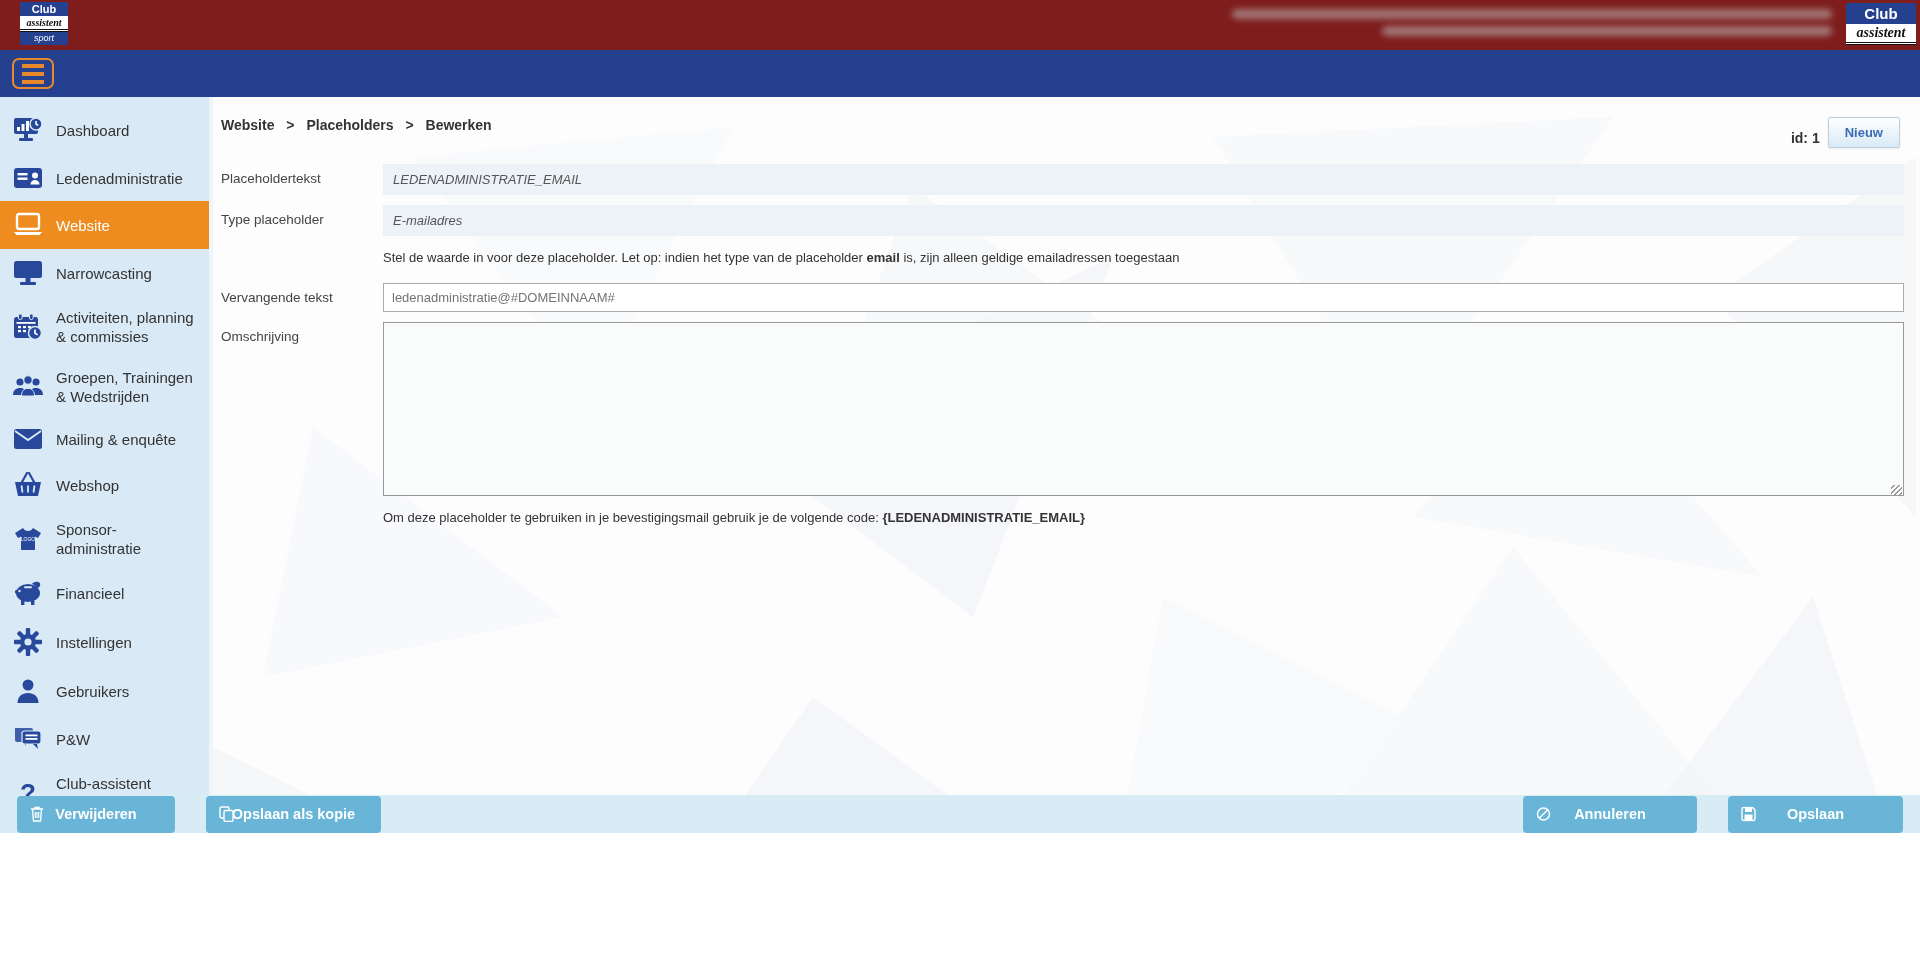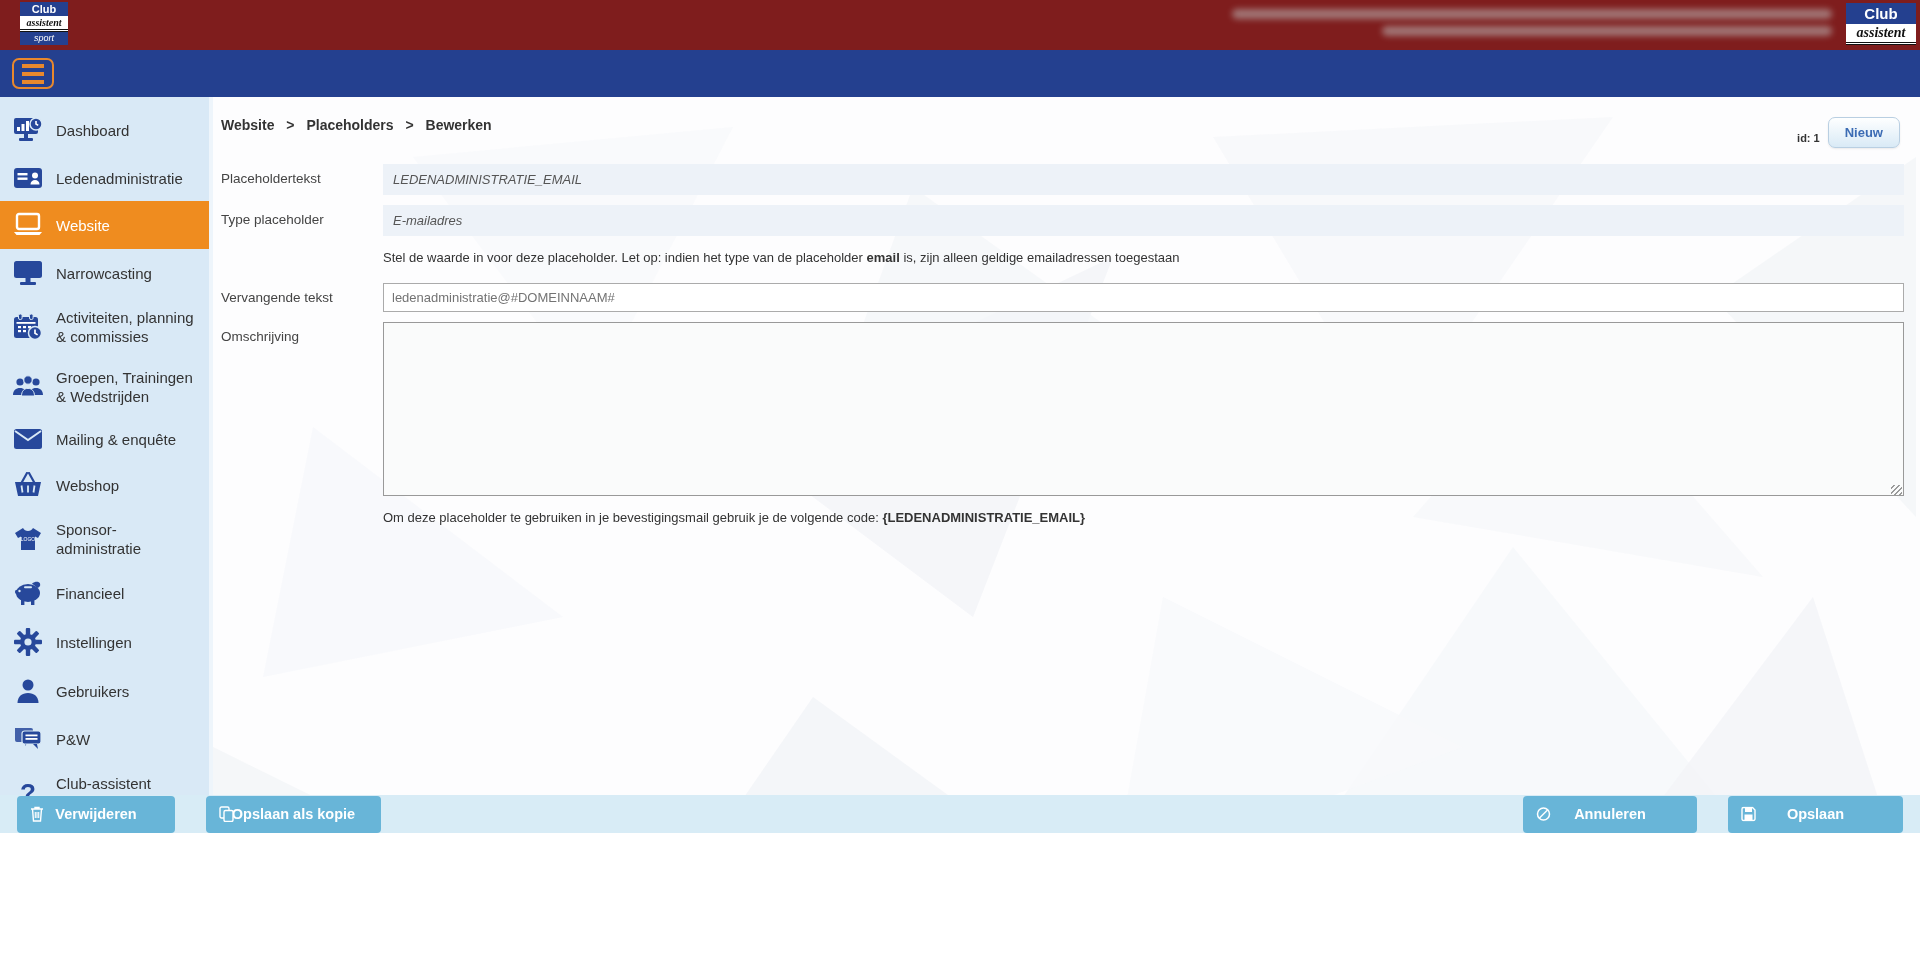--- a/index.html
+++ b/index.html
@@ -40,22 +40,22 @@
   .main { position:relative; flex:1 1 auto; background:#fdfdfe; overflow:hidden; }
   .polybg { position:absolute; left:0; top:0; z-index:0; }
   .content { position:relative; z-index:1; padding:0 0 0 8px; }
 
   .crumbrow { display:flex; align-items:flex-start; margin-top:20px; padding-right:20px; }
   .crumbs { font-size:14px; font-weight:bold; color:#333; }
   .crumbs span { margin-right:8px; }
   .crumbs .sep { color:#333; }
   .crumbs .link { cursor:pointer; }
   .crumb-right { margin-left:auto; display:flex; align-items:center; }
-  .idlabel { font-size:11px; font-weight:bold; color:#333; margin-right:8px; margin-top:10px; }
-  .btn-nieuw { font-size:13px; font-weight:bold; color:#3c6cb4; background:linear-gradient(#feffff,#d9eaf6); border:1px solid #b9cfe2; border-radius:7px; padding:7px 16px; cursor:pointer; box-shadow:0 1px 2px rgba(0,0,0,.08); }
+  .idlabel { font-size:14px; font-weight:bold; color:#333; margin-right:8px; margin-top:10px; }
+  .btn-nieuw { font-size:13px; font-weight:bold; color:#3c6cb4; background:linear-gradient(#feffff,#d9eaf6); border:1px solid #b9cfe2; border-radius:2px; padding:7px 16px; cursor:pointer; box-shadow:0 1px 2px rgba(0,0,0,.08); }
 
   .frm { margin-top:16px; }
   .frow { display:flex; margin-bottom:10px; }
   .flabel { width:162px; flex:0 0 162px; font-size:13.5px; color:#444; padding-top:7px; }
   .fval { flex:1 1 auto; margin-right:16px; }
   .ro-field { background:#edf2f8; color:#555; font-style:italic; font-size:13px; padding:8px 10px; min-height:31px; }
   .hint { font-size:13px; color:#333; margin:14px 16px 18px 162px; }
   .hint b, .usage b { font-weight:bold; }
   .txt-input { width:100%; height:29px; border:1px solid #ababab; background:#fff; font-size:13px; color:#737373; padding:0 8px; font-family:"Liberation Sans", sans-serif; }
   .ta-wrap { position:relative; }

